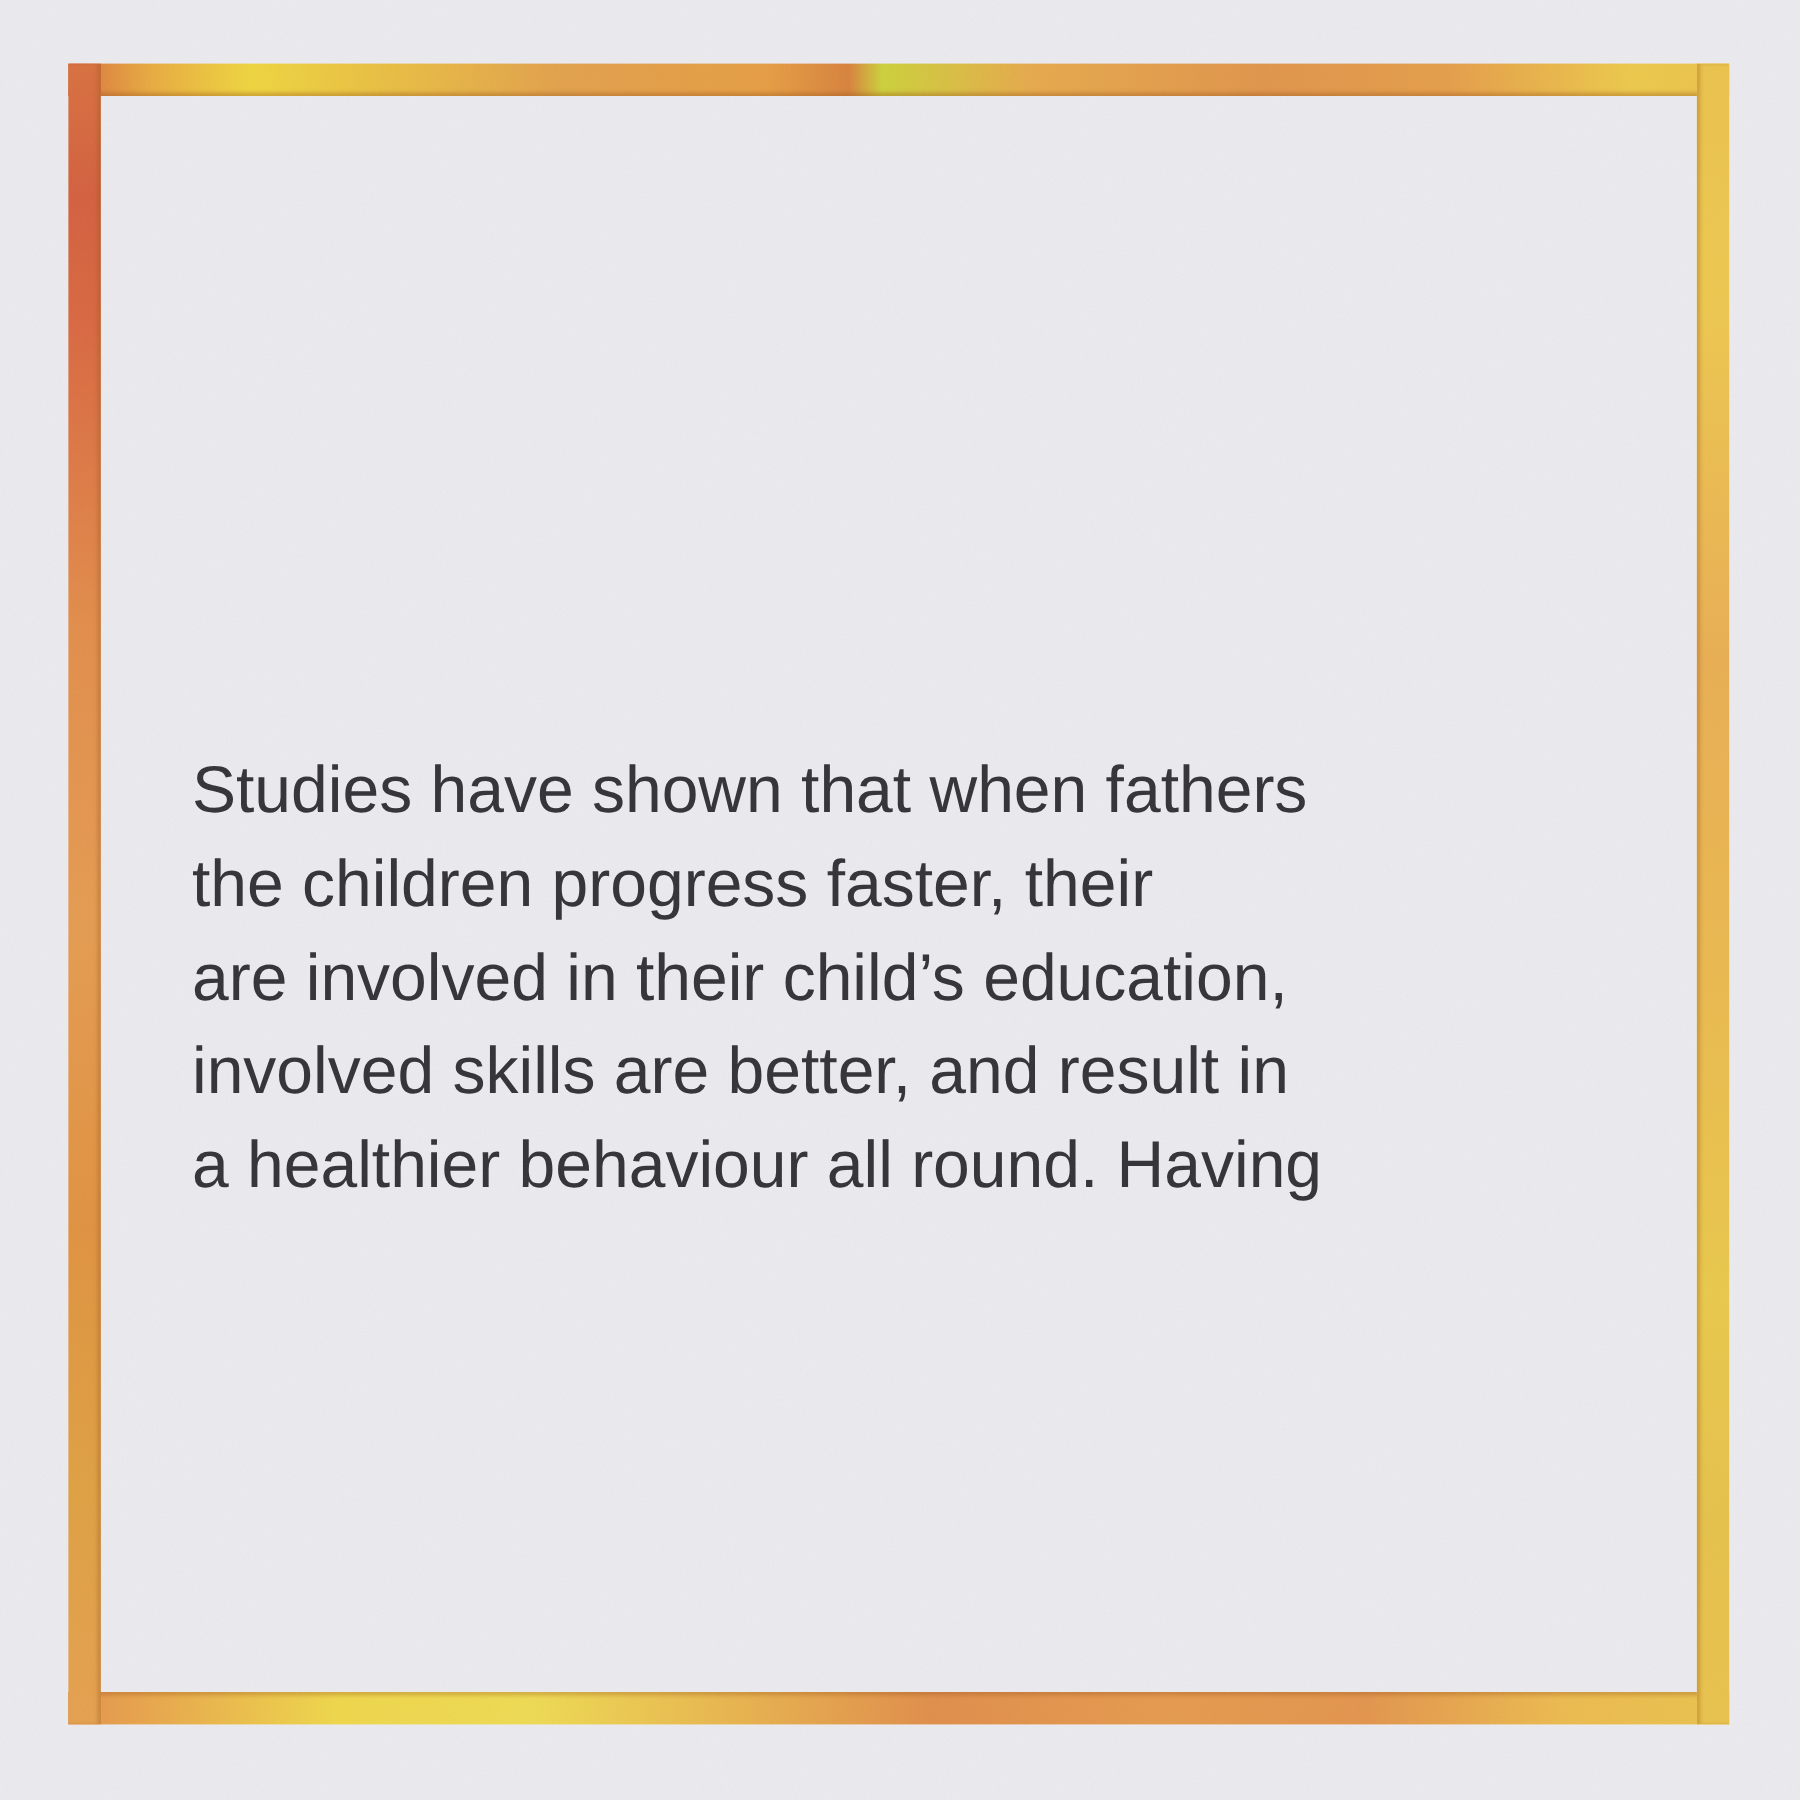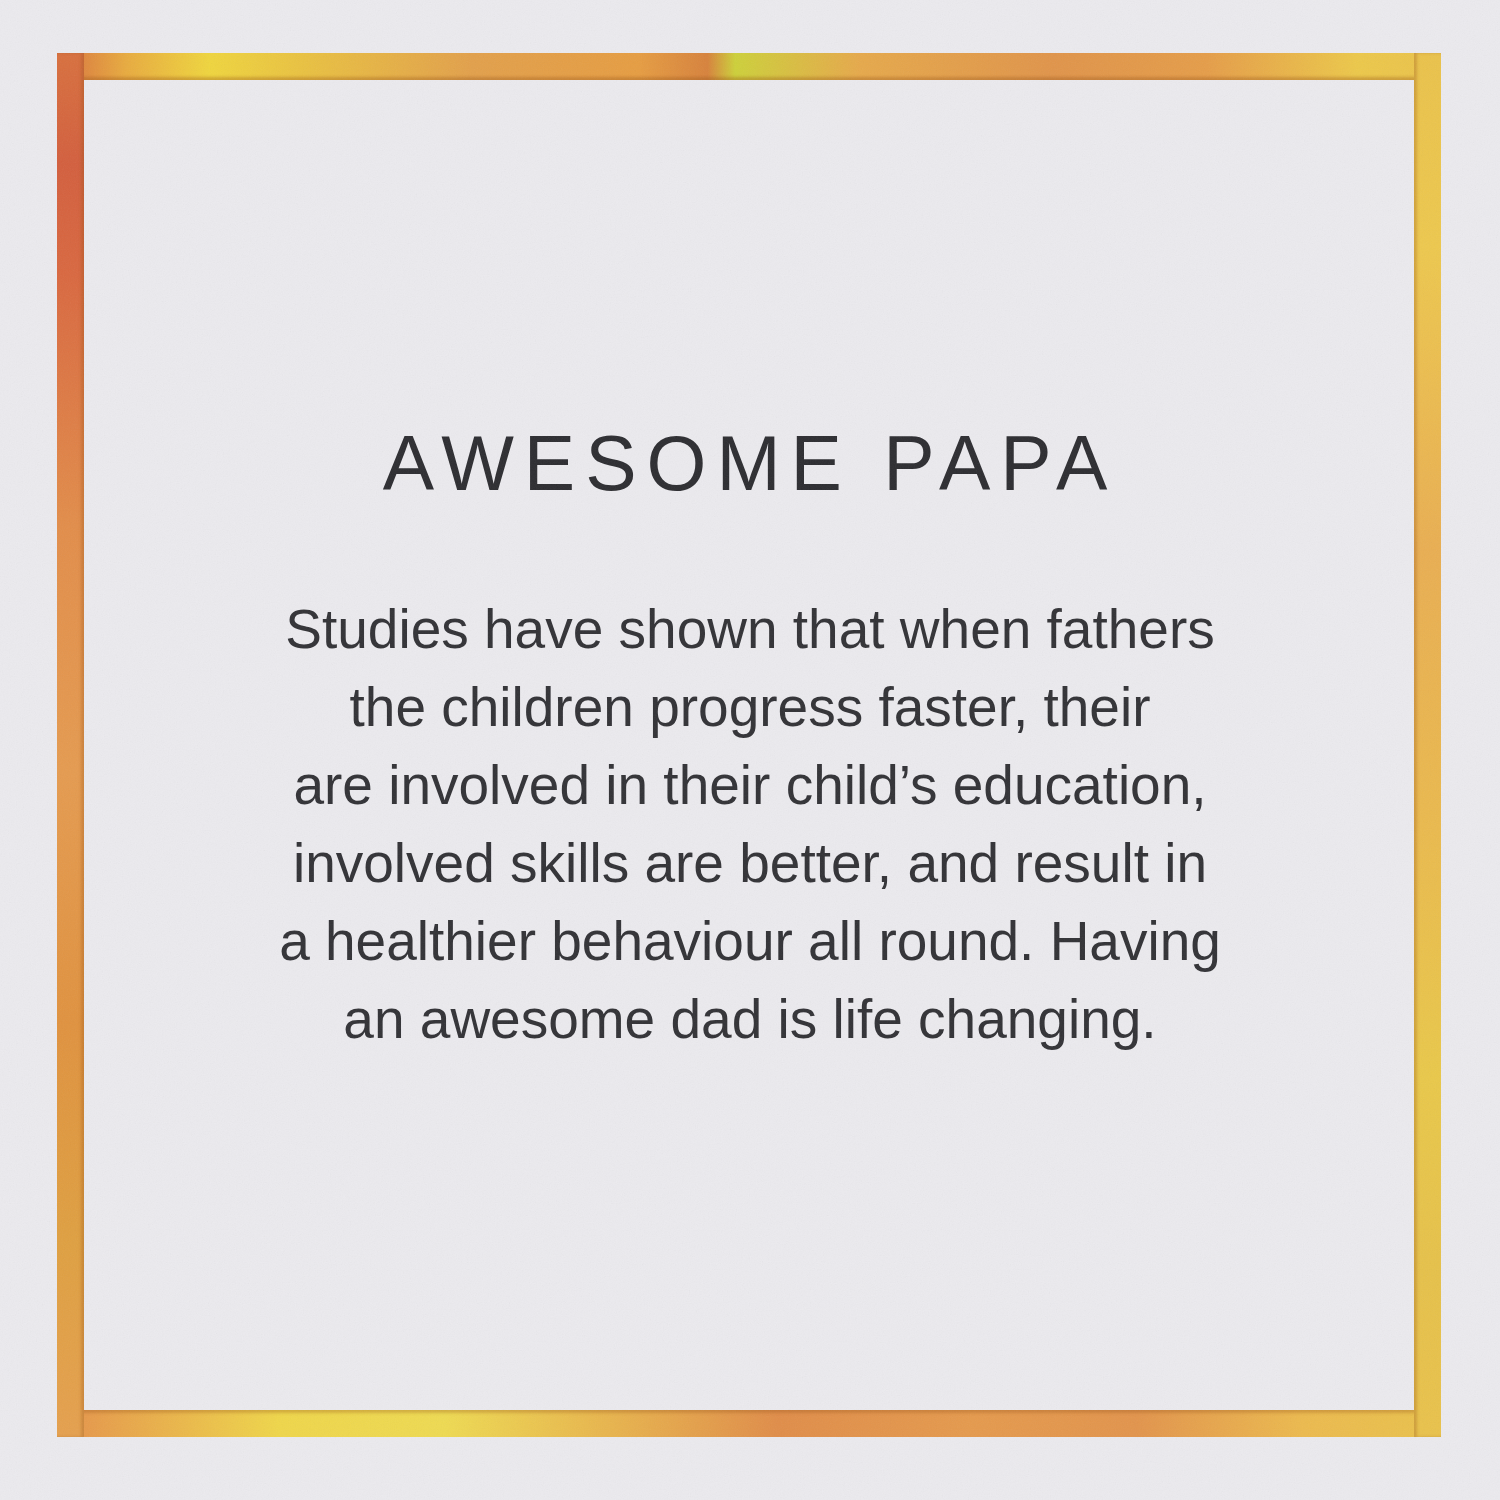--- a/index.html
+++ b/index.html
@@ -65,24 +65,23 @@
     font-size: 77px;
     font-weight: 300;
     letter-spacing: 10px;
     line-height: 1;
     color: #2d2d31;
     white-space: nowrap;
   }
 
   .body-text {
     position: absolute;
-    top: 590px;
+    top: 619px;
     left: 160px;
     width: 1180px;
-    text-align: center;
     font-size: 55px;
     font-weight: 300;
     line-height: 78px;
     letter-spacing: 0px;
     color: #323236;
   }
   .body-text .line { white-space: nowrap; }
 
   
   .texture {
@@ -99,29 +98,27 @@
 <div class="card">
 
   <div class="frame">
     <div class="bar bar-top"></div>
     <div class="bar bar-bottom"></div>
     <div class="bar bar-left"></div>
     <div class="bar bar-right"></div>
   </div>
 
   <div class="content">
-    <div class="title">AWESOME PAPA</div>
 
     <div class="body-text">
       <div class="line">Studies have shown that when fathers</div>
       <div class="line">the children progress faster, their</div>
       <div class="line">are involved in their child’s education,</div>
       <div class="line">involved skills are better, and result in</div>
       <div class="line">a healthier behaviour all round. Having</div>
-      <div class="line">an awesome dad is life changing.</div>
     </div>
   </div>
 
   <svg class="texture" width="1500" height="1500" xmlns="http://www.w3.org/2000/svg">
     <filter id="grain" x="0" y="0" width="100%" height="100%">
       <feTurbulence type="fractalNoise" baseFrequency="0.85" numOctaves="2" seed="7" stitchTiles="stitch"></feTurbulence>
       <feColorMatrix type="saturate" values="0"></feColorMatrix>
       <feComponentTransfer>
         <feFuncA type="linear" slope="0.45" intercept="0"></feFuncA>
       </feComponentTransfer>

